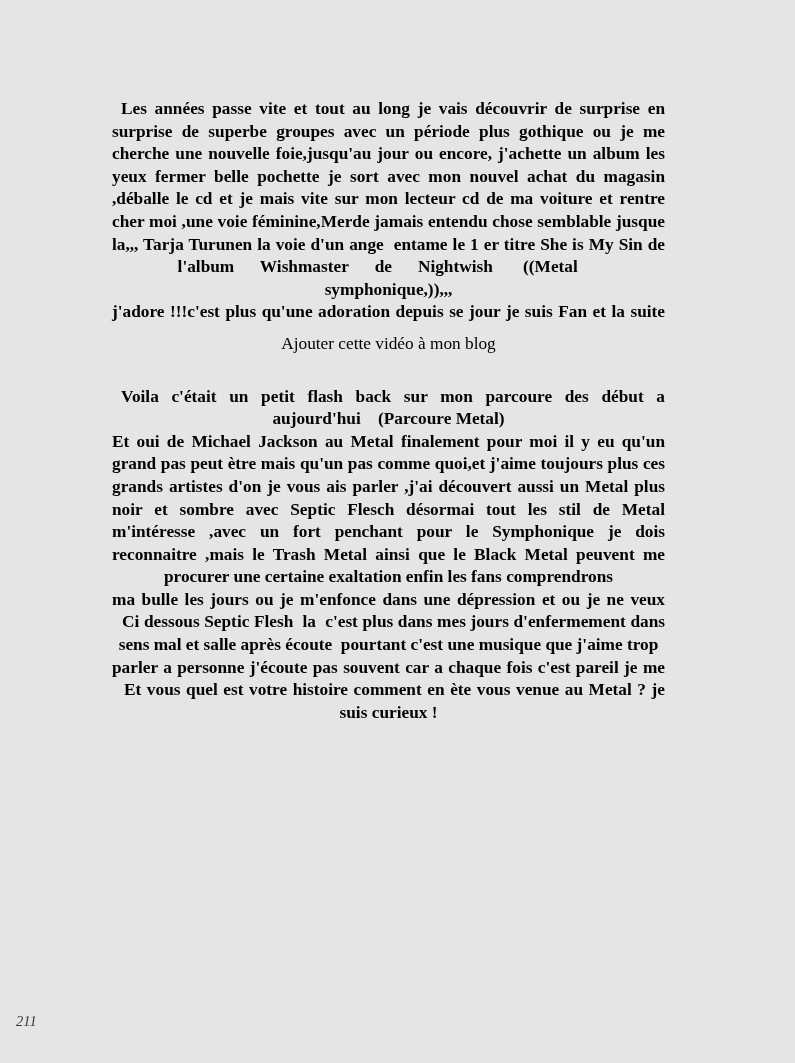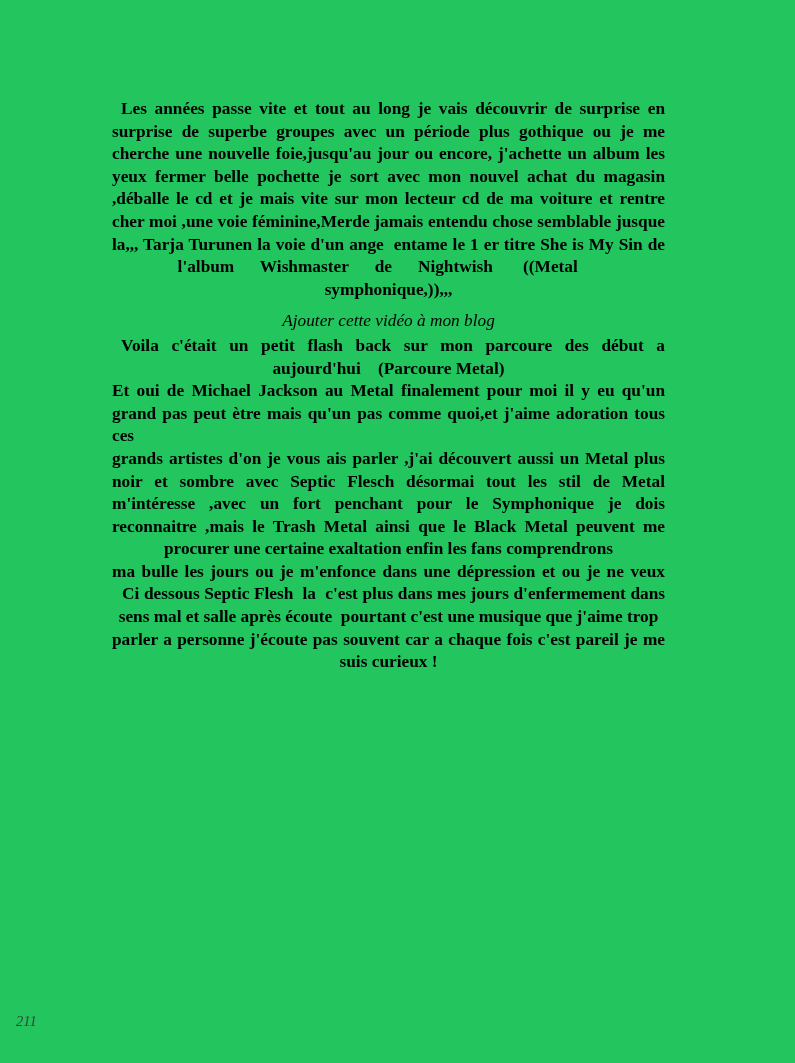--- a/index.html
+++ b/index.html
@@ -4,41 +4,40 @@
 <style>
   html, body {
     margin: 0;
     padding: 0;
     background: #ffffff;
   }
   .page {
     position: relative;
     width: 795px;
     height: 1063px;
-    background: #22c55e;
+    background: #e5e5e5;
     overflow: hidden;
     font-family: "Liberation Serif", "DejaVu Serif", serif;
     color: #000000;
   }
   .text-block {
     position: absolute;
     left: 112px;
     top: 98px;
     width: 553px;
     font-size: 17.3px;
     line-height: 22.6px;
   }
   .block.body-bold {
     font-weight: bold;
   }
   .block.body-regular {
     font-weight: normal;
     margin-top: 9px;
-    margin-bottom: 2px;
-    font-style: italic;
+    margin-bottom: 30px;
   }
   .line {
     text-align: center;
     white-space: pre-wrap;
   }
   .line.full {
     text-align: justify;
     text-align-last: justify;
   }
   .page-number {
@@ -60,35 +59,37 @@
   <div class="text-block" id="text-block">
       <div class="block body-bold">
         <div class="line full" style="padding-left: 9px;">Les années passe vite et tout au long je vais découvrir de surprise en</div>
         <div class="line full">surprise de superbe groupes avec un période plus gothique ou je me</div>
         <div class="line full">cherche une nouvelle foie,jusqu'au jour ou encore, j'achette un album les</div>
         <div class="line full">yeux fermer belle pochette je sort avec mon nouvel achat du magasin</div>
         <div class="line full">,déballe le cd et je mais vite sur mon lecteur cd de ma voiture et rentre</div>
         <div class="line full">cher moi ,une voie féminine,Merde jamais entendu chose semblable jusque</div>
         <div class="line full">la,,, Tarja Turunen la voie d'un ange&nbsp; entame le 1 er titre She is My Sin de</div>
         <div class="line">l'album&nbsp;&nbsp;&nbsp;&nbsp;&nbsp; Wishmaster&nbsp;&nbsp;&nbsp;&nbsp;&nbsp; de&nbsp;&nbsp;&nbsp;&nbsp;&nbsp; Nightwish&nbsp;&nbsp;&nbsp;&nbsp;&nbsp;&nbsp; ((Metal&nbsp;&nbsp;&nbsp;&nbsp;&nbsp; symphonique,)),,,</div>
+        <div class="line full">j'adore !!!c'est plus qu'une adoration depuis se jour je suis Fan et la suite</div>
       </div>
       <div class="block body-regular">
         <div class="line">Ajouter cette vidéo à mon blog</div>
       </div>
       <div class="block body-bold">
         <div class="line full" style="padding-left: 9px;">Voila c'était un petit flash back sur mon parcoure des début a</div>
         <div class="line">aujourd'hui&nbsp;&nbsp;&nbsp; (Parcoure Metal)</div>
         <div class="line full">Et oui de Michael Jackson au Metal finalement pour moi il y eu qu'un</div>
-        <div class="line full">grand pas peut ètre mais qu'un pas comme quoi,et j'aime adoration tous ces</div>
+        <div class="line full">grand pas peut ètre mais qu'un pas comme quoi,et j'aime toujours plus ces</div>
         <div class="line full">grands artistes d'on je vous ais parler ,j'ai découvert aussi un Metal plus</div>
         <div class="line full">noir et sombre avec Septic Flesch désormai tout les stil de Metal</div>
         <div class="line full">m'intéresse ,avec un fort penchant pour le Symphonique je dois</div>
         <div class="line full">reconnaitre ,mais le Trash Metal ainsi que le Black Metal peuvent me</div>
         <div class="line">procurer une certaine exaltation enfin les fans comprendrons</div>
         <div class="line full">ma bulle les jours ou je m'enfonce dans une dépression et ou je ne veux</div>
         <div class="line full" style="padding-left: 10px;">Ci dessous Septic Flesh&nbsp; la&nbsp; c'est plus dans mes jours d'enfermement dans</div>
         <div class="line">sens mal et salle après écoute&nbsp; pourtant c'est une musique que j'aime trop</div>
         <div class="line full">parler a personne j'écoute pas souvent car a chaque fois c'est pareil je me</div>
+        <div class="line full" style="padding-left: 12px;">Et vous quel est votre histoire comment en ète vous venue au Metal ? je</div>
         <div class="line">suis curieux !</div>
       </div>
     </div>
   <div class="page-number">211</div>
 </div>
 
 </body></html>

